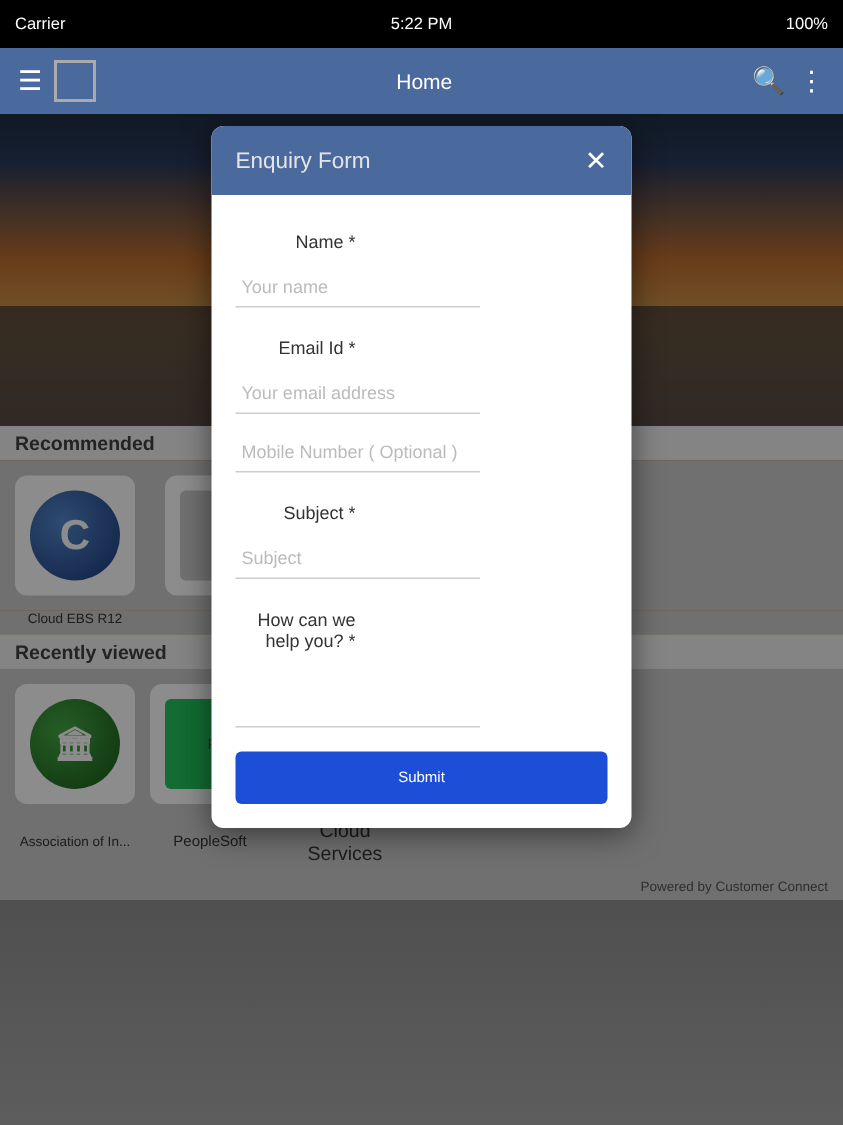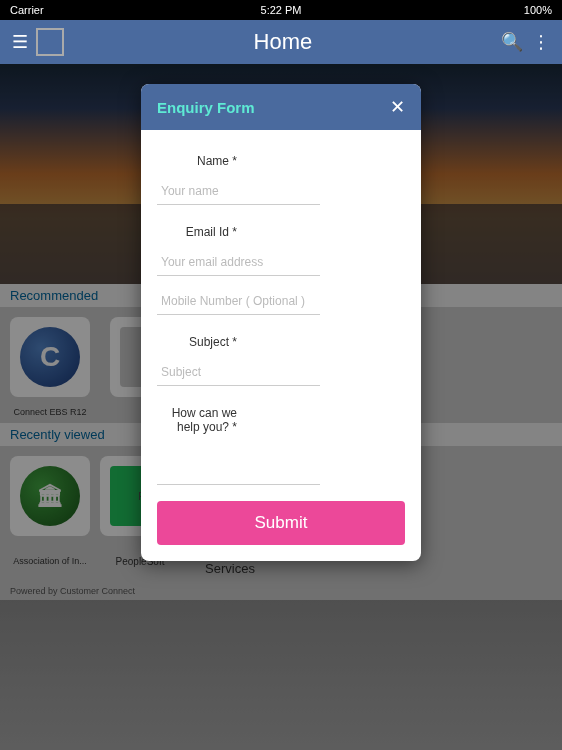--- a/index.html
+++ b/index.html
@@ -9,21 +9,21 @@
       font-family: -apple-system, 'Helvetica Neue', Arial, sans-serif;
       overflow: hidden;
       position: relative;
       background: #888;
     }
 
     
     .status-bar {
       background: #000;
       color: #fff;
-      height: 20px;
+      height: 32px;
       display: flex;
       align-items: center;
       justify-content: space-between;
       padding: 0 10px;
       font-size: 11px;
       position: relative;
       z-index: 100;
     }
     .status-bar-center { position: absolute; left: 50%; transform: translateX(-50%); }
 
@@ -31,21 +31,21 @@
     .nav-bar {
       background: #4a6a9e;
       height: 44px;
       display: flex;
       align-items: center;
       justify-content: space-between;
       padding: 0 12px;
       position: relative;
       z-index: 100;
     }
-    .nav-bar-title { color: #fff; font-size: 22px; font-weight: 500; }
+    .nav-bar-title { color: #fff; font-size: 14px; font-weight: 500; }
     .nav-bar-left, .nav-bar-right { display: flex; align-items: center; gap: 8px; }
     .nav-icon { color: #fff; font-size: 18px; cursor: pointer; }
 
     
     .bg-content {
       position: absolute;
       top: 64px;
       left: 0; right: 0; bottom: 0;
       background: linear-gradient(180deg, #1a2a4a 0%, #b87333 40%, #c0a060 55%, #888 70%, #aaa 100%);
       z-index: 0;
@@ -65,22 +65,22 @@
       bottom: 0; left: 0; right: 0;
       height: 80px;
       background: rgba(30,30,50,0.6);
     }
 
     
     .section-label {
       background: #f0f0f0;
       padding: 4px 10px;
       font-size: 13px;
-      font-weight: 400;
-      color: #0369a1;
+      font-weight: 700;
+      color: #404040;
     }
 
     
     .cards-row {
       display: flex;
       gap: 10px;
       padding: 10px;
       background: #ccc;
     }
     .card {
@@ -101,21 +101,21 @@
       background: radial-gradient(circle at 35% 35%, #5588cc, #1a3a7a);
       display: flex; align-items: center; justify-content: center;
       color: #fff; font-size: 28px; font-weight: bold;
     }
 
     .bottom-bar {
       background: #ccc;
       padding: 4px 10px;
       font-size: 9px;
       color: #555;
-      text-align: left;
+      text-align: right;
     }
 
     
     .modal-overlay {
       position: absolute;
       top: 64px;
       left: 0; right: 0; bottom: 0;
       background: rgba(0,0,0,0.45);
       z-index: 50;
       display: flex;
@@ -131,23 +131,23 @@
       box-shadow: 0 4px 20px rgba(0,0,0,0.5);
     }
     .modal-header {
       background: #4a6a9e;
       padding: 12px 16px;
       display: flex;
       align-items: center;
       justify-content: space-between;
     }
     .modal-title {
-      color: #5eead4;
+      color: #e5e5e5;
       font-size: 15px;
-      font-weight: 700;
+      font-weight: 400;
     }
     .modal-close {
       color: #fff;
       font-size: 18px;
       cursor: pointer;
       font-weight: 300;
     }
     .modal-body {
       padding: 16px;
     }
@@ -188,25 +188,25 @@
       background: transparent;
       resize: none;
       height: 60px;
       font-family: inherit;
     }
     .form-textarea::placeholder { color: #bbb; font-size: 12px; }
     .submit-btn {
       display: block;
       width: 100%;
       margin-top: 16px;
-      background: #ec4899;
+      background: #1d4ed8;
       color: #fff;
       border: none;
       padding: 12px;
-      font-size: 17px;
+      font-size: 10px;
       font-weight: 500;
       cursor: pointer;
       border-radius: 4px;
     }
   </style>
 </head>
 <body>
 
 <div class="status-bar">
   <span>Carrier</span>
@@ -236,21 +236,21 @@
     </div>
     <div style="font-size:9px;color:#555;text-align:center;margin-top:4px;"></div>
     <div class="card">
       <div style="width:60px;height:60px;background:#ccc;border-radius:4px;"></div>
     </div>
     <div class="card">
       <div class="card-logo" style="background: radial-gradient(circle at 65% 35%, #5588cc, #1a3a7a);">C</div>
     </div>
   </div>
   <div style="display:flex;gap:10px;padding:0 10px 6px;background:#ccc;">
-    <div style="width:80px;font-size:9px;color:#333;text-align:center;">Connect EBS R12</div>
+    <div style="width:80px;font-size:9px;color:#333;text-align:center;">Cloud EBS R12</div>
     <div style="width:80px;font-size:9px;color:#333;text-align:center;"></div>
     <div style="width:80px;font-size:9px;color:#333;text-align:center;">Public Sector So...</div>
   </div>
 
   <div class="section-label">Recently viewed</div>
   <div class="cards-row">
     <div class="card">
       <div class="card-logo" style="background: radial-gradient(circle at 35% 35%, #44aa44, #1a5a1a); font-size:22px;">🏛</div>
     </div>
     <div class="card">

